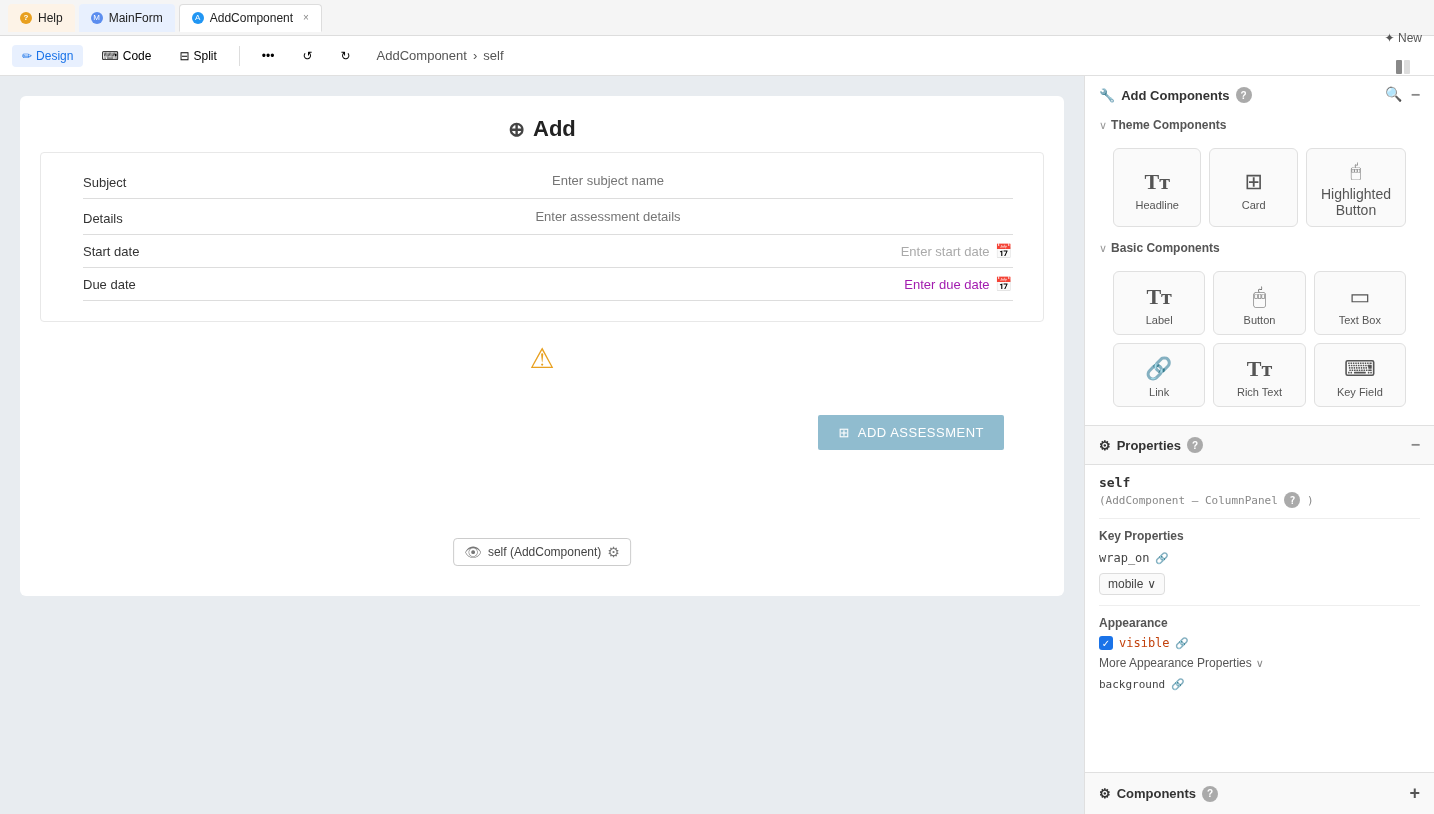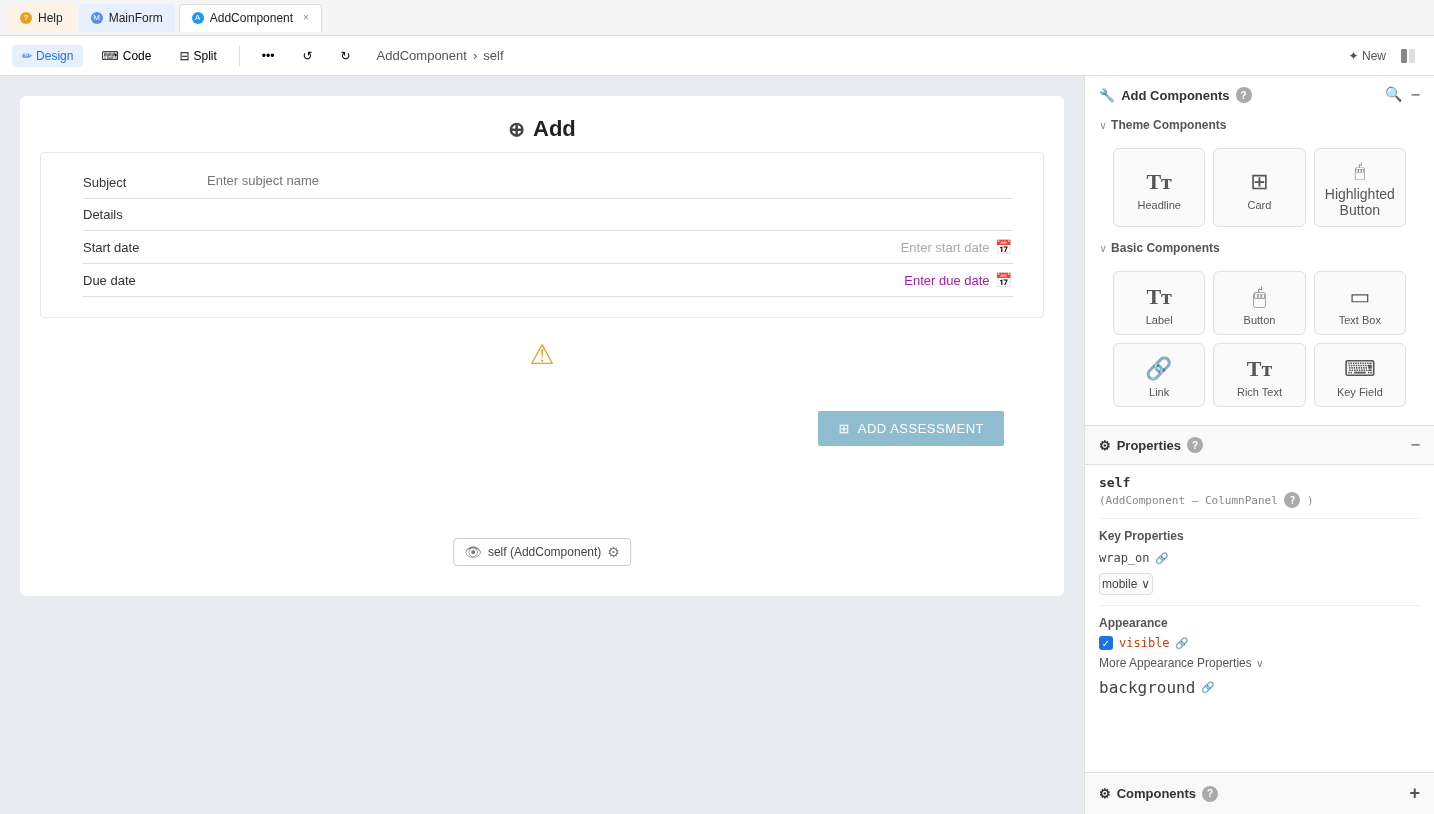--- a/index.html
+++ b/index.html
@@ -18,38 +18,38 @@
     
     .toolbar {
       display: flex; align-items: center; background: #fff; border-bottom: 1px solid #e0e0e0; height: 40px; padding: 0 12px; gap: 8px;
     }
     .toolbar-btn {
       display: flex; align-items: center; gap: 4px; padding: 4px 10px; border-radius: 4px; cursor: pointer; font-size: 12px; border: none; background: none;
     }
     .toolbar-btn.active { background: #e8f0fe; color: #1a73e8; }
     .toolbar-divider { width: 1px; height: 20px; background: #ddd; margin: 0 4px; }
     .breadcrumb { display: flex; align-items: center; gap: 6px; font-size: 13px; color: #555; margin-left: 8px; }
-    .toolbar-right { margin-left: auto; display: flex; align-items: center; gap: 8px; }
+    .toolbar-right { margin-left: auto; display: flex; align-items: center; gap: 8px; flex-direction: column; }
     .new-btn { display: flex; align-items: center; gap: 4px; font-size: 12px; color: #555; cursor: pointer; }
     .layout-btn { width: 28px; height: 28px; display: flex; align-items: center; justify-content: center; cursor: pointer; }
 
     
     .main-layout { display: flex; height: calc(814px - 36px - 40px); }
 
     
     .canvas-area { flex: 1; background: #e8ecf0; overflow: auto; padding: 20px; }
     .canvas-inner { background: #fff; border-radius: 6px; min-height: 500px; position: relative; }
     .canvas-title { text-align: center; padding: 20px 0 10px; font-size: 22px; font-weight: 600; color: #222; display: flex; align-items: center; justify-content: center; gap: 8px; }
     .canvas-title-icon { font-size: 20px; color: #444; }
 
     
     .form-area { padding: 10px 30px 20px; }
     .form-row { display: flex; align-items: flex-end; padding: 8px 0; border-bottom: 1px solid #ddd; }
     .form-label { width: 120px; font-size: 13px; color: #333; }
-    .form-input { flex: 1; text-align: left; color: #0369a1; font-size: 13px; padding: 2px 4px; background: none; border: none; outline: none; }
+    .form-input { flex: 1; text-align: center; color: #0369a1; font-size: 13px; padding: 2px 4px; background: none; border: none; outline: none; }
     .form-input-with-icon { display: flex; align-items: center; justify-content: flex-end; gap: 6px; flex: 1; color: #aaa; font-size: 13px; }
     .calendar-icon { font-size: 14px; color: #888; }
 
     
     .warning-area { text-align: center; padding: 20px; }
     .warning-triangle { font-size: 28px; color: #e8a020; }
 
     
     .add-assessment-btn {
       display: block; margin: 10px 30px 20px auto; margin-right: 30px;
@@ -77,21 +77,21 @@
       display: flex; align-items: center; justify-content: space-between;
       padding: 10px 14px; font-size: 13px; font-weight: 600; color: #333;
     }
     .panel-section-header .left { display: flex; align-items: center; gap: 6px; }
     .collapse-btn { font-size: 16px; color: #888; cursor: pointer; }
 
     
     .components-grid { display: grid; grid-template-columns: 1fr 1fr 1fr; gap: 8px; padding: 10px 14px; }
     .component-item {
       display: flex; flex-direction: column; align-items: center; justify-content: center;
-      border: 1px solid #e0e0e0; border-radius: 6px; padding: 12px 8px 8px;
+      border: 1px solid #e0e0e0; border-radius: 6px; padding: 12px 14px 8px;
       cursor: pointer; font-size: 11px; color: #555; text-align: center; gap: 4px;
       background: #fafafa;
     }
     .component-icon { font-size: 22px; color: #555; }
 
     
     .props-section { flex: 1; overflow-y: auto; padding: 0; }
     .props-header {
       display: flex; align-items: center; justify-content: space-between;
       padding: 10px 14px; font-size: 13px; font-weight: 600; color: #333;
@@ -101,31 +101,31 @@
     .props-content { padding: 10px 14px; }
     .props-self-name { font-family: monospace; font-size: 13px; font-weight: 600; color: #333; }
     .props-type { font-family: monospace; font-size: 11px; color: #888; margin-top: 2px; }
     .props-divider { height: 1px; background: #eee; margin: 10px 0; }
     .props-section-label { font-size: 12px; font-weight: 600; color: #555; margin-bottom: 8px; }
     .props-row { display: flex; align-items: center; gap: 6px; margin-bottom: 8px; }
     .props-key { font-family: monospace; font-size: 12px; color: #444; }
     .props-link-icon { font-size: 11px; color: #888; cursor: pointer; }
     .props-dropdown {
       display: inline-flex; align-items: center; gap: 4px;
-      border: 1px solid #ddd; border-radius: 4px; padding: 3px 2px;
+      border: 1px solid #ddd; border-radius: 4px; padding: 3px 8px;
       font-size: 12px; color: #444; cursor: pointer; background: #fafafa;
     }
     .appearance-label { font-size: 12px; font-weight: 600; color: #555; margin: 8px 0 6px; }
     .checkbox-row { display: flex; align-items: center; gap: 6px; margin-bottom: 6px; }
     .checkbox-blue { width: 14px; height: 14px; background: #1a73e8; border-radius: 3px; display: flex; align-items: center; justify-content: center; }
     .checkbox-blue::after { content: '✓'; color: #fff; font-size: 10px; }
     .visible-text { font-family: monospace; font-size: 12px; color: #c2410c; }
     .more-appearance { display: flex; align-items: center; gap: 4px; font-size: 12px; color: #555; cursor: pointer; margin-bottom: 8px; }
     .more-appearance-chevron { font-size: 11px; color: #888; }
-    .background-label { font-family: monospace; font-size: 16px; color: #444; }
+    .background-label { font-family: monospace; font-size: 11px; color: #444; }
 
     
     .components-footer {
       border-top: 1px solid #e0e0e0; padding: 10px 14px;
       display: flex; align-items: center; justify-content: space-between;
       font-size: 13px; font-weight: 600; color: #333; background: #f9f9f9;
     }
     .components-footer .left { display: flex; align-items: center; gap: 6px; }
     .add-plus { font-size: 18px; color: #555; cursor: pointer; }
 
@@ -224,20 +224,21 @@
       </div>
 
       <div class="form-section">
         <div class="form-area">
           <div class="form-row">
             <span class="form-label">Subject</span>
             <input class="form-input" placeholder="Enter subject name" type="text" style="">
           </div>
           <div class="form-row">
             <span class="form-label">Details</span>
+            <input class="form-input" placeholder="Enter assessment details" type="text" style="">
           </div>
           <div class="form-row">
             <span class="form-label">Start date</span>
             <div class="form-input-with-icon">
               <span style="color:#aaa;">Enter start date</span>
               <span class="calendar-icon">📅</span>
             </div>
           </div>
           <div class="form-row">
             <span class="form-label">Due date</span>

